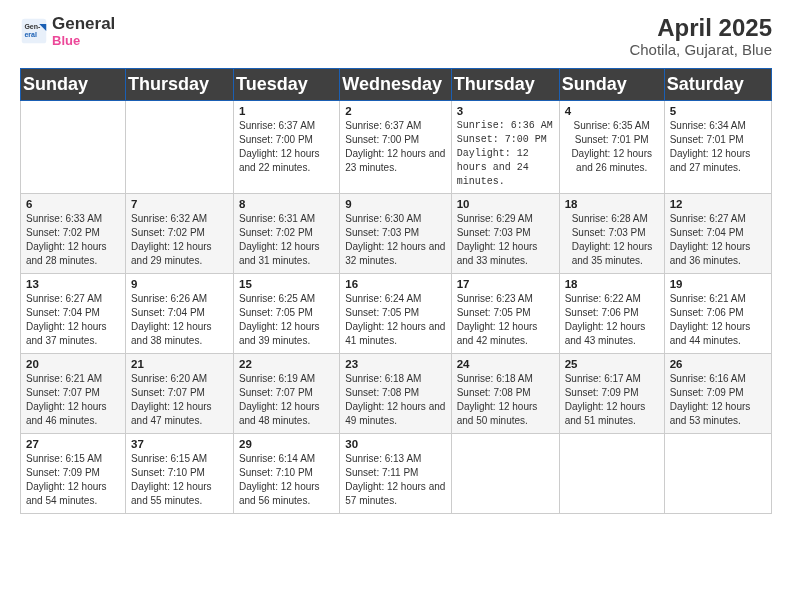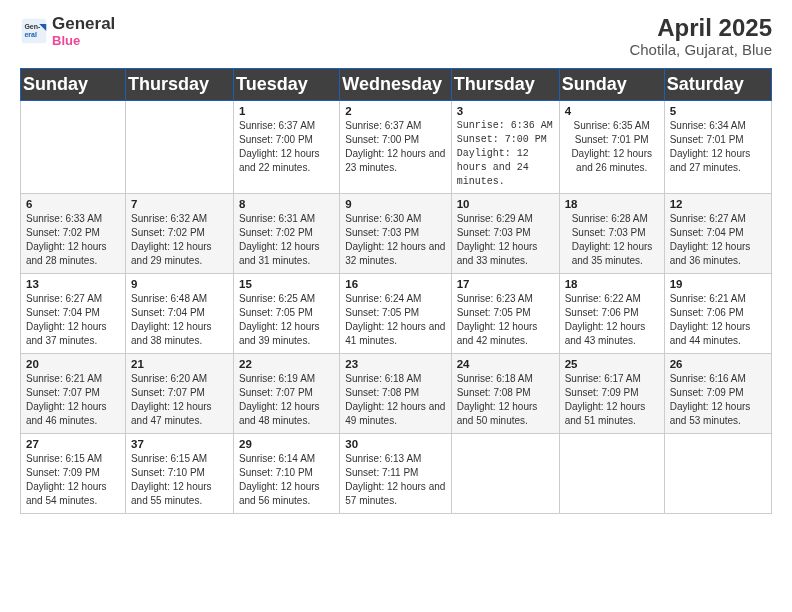--- a/index.html
+++ b/index.html
@@ -206,21 +206,21 @@
         </tr>
         <tr>
           <td>
             <span class="day-number">13</span>
             <div class="day-info" style="white-space: pre-line;">Sunrise: 6:27 AM
 Sunset: 7:04 PM
 Daylight: 12 hours and 37 minutes.</div>
           </td>
           <td>
             <span class="day-number">9</span>
-            <div class="day-info" style="white-space: pre-line;">Sunrise: 6:48 AM
+            <div class="day-info" style="white-space: pre-line;">Sunrise: 6:26 AM
 Sunset: 7:04 PM
 Daylight: 12 hours and 38 minutes.</div>
           </td>
           <td>
             <span class="day-number">15</span>
             <div class="day-info" style="white-space: pre-line;">Sunrise: 6:25 AM
 Sunset: 7:05 PM
 Daylight: 12 hours and 39 minutes.</div>
           </td>
           <td>

